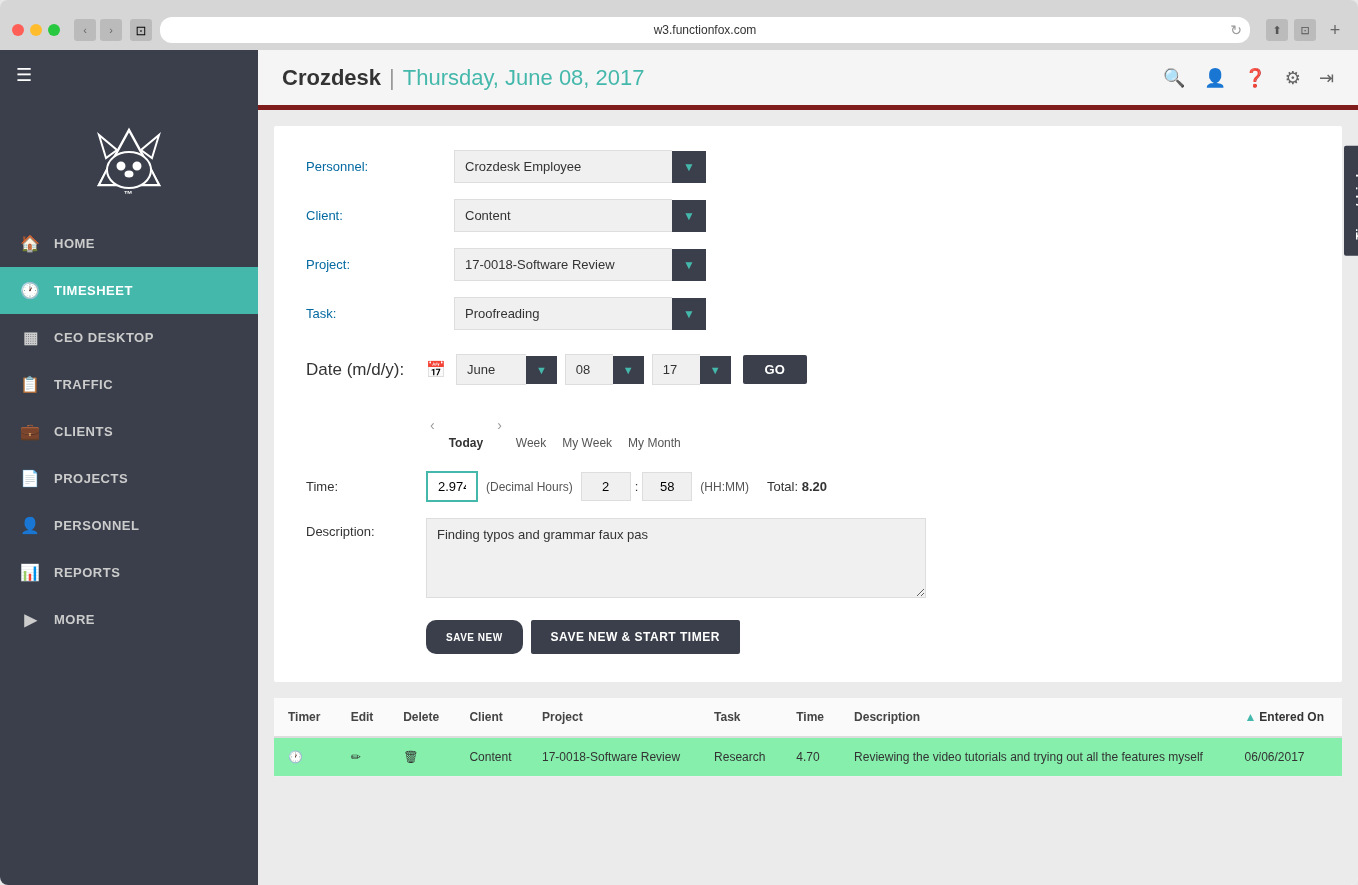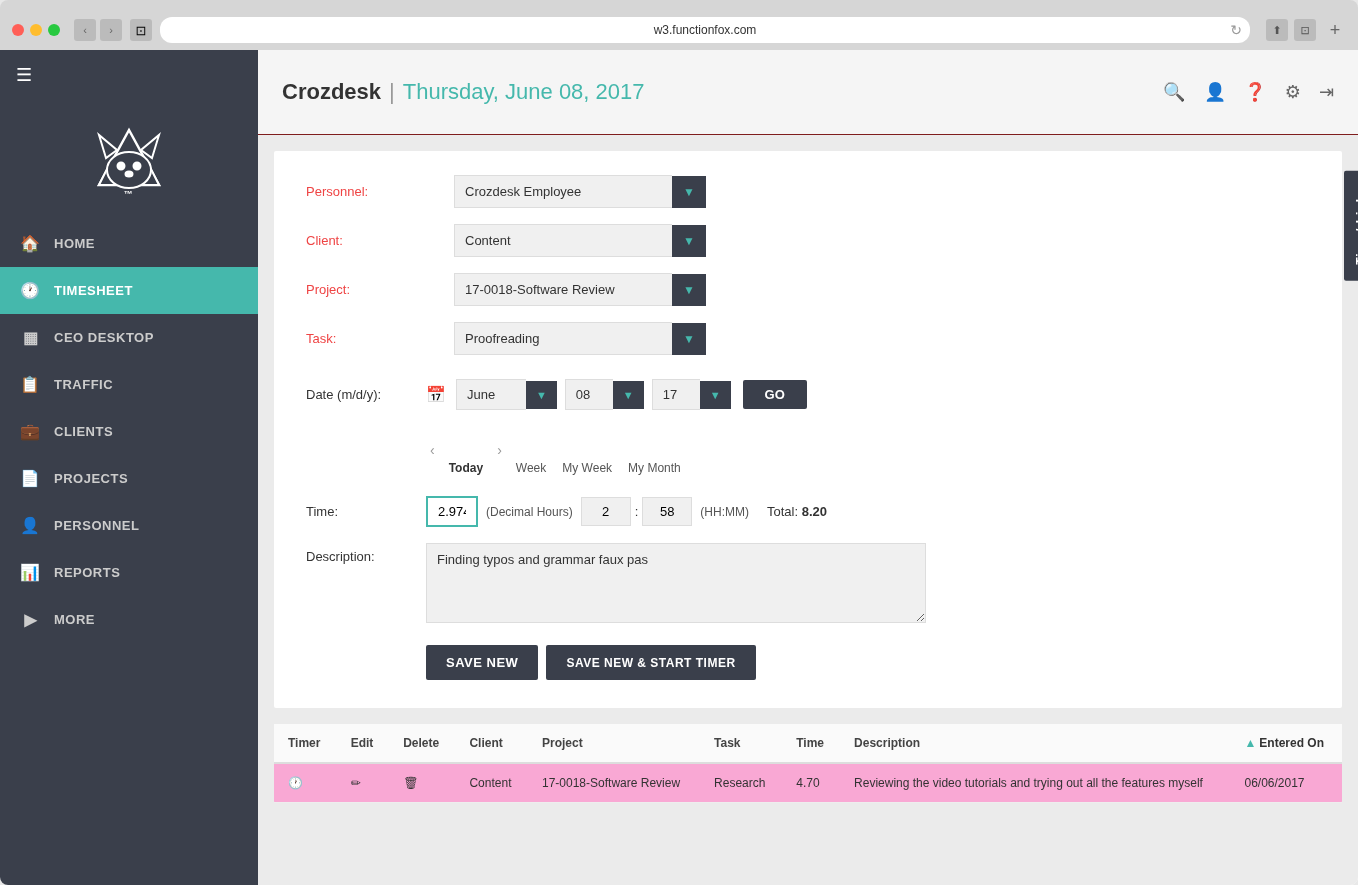--- a/index.html
+++ b/index.html
@@ -85,23 +85,23 @@
       cursor: pointer;
       transition: background 0.15s;
     }
     .nav-item.active { background: #45b8ac; color: #fff; }
     .nav-item-left { display: flex; align-items: center; gap: 12px; }
     .nav-icon { width: 22px; text-align: center; font-size: 16px; }
 
     
     .top-bar {
       background: #f5f5f5;
-      border-bottom: 1px solid #7f1d1d;
+      border-bottom: 5px solid #7f1d1d;
       padding: 0 24px;
-      height: 85px;
+      height: 60px;
       display: flex;
       align-items: center;
       justify-content: space-between;
       flex-shrink: 0;
     }
     .page-title-area { display: flex; align-items: baseline; gap: 8px; }
     .page-brand { font-size: 22px; font-weight: 700; color: #333; }
     .page-separator { font-size: 22px; color: #999; }
     .page-date { font-size: 22px; color: #45b8ac; font-weight: 400; }
     .top-actions { display: flex; gap: 18px; align-items: center; }
@@ -133,21 +133,21 @@
     }
 
     .form-row {
       display: flex;
       align-items: center;
       margin-bottom: 16px;
     }
     .form-label {
       width: 120px;
       font-size: 13px;
-      color: #ef4444;
+      color: #0369a1;
       font-weight: 400;
       flex-shrink: 0;
     }
     .form-select {
       display: flex;
       align-items: center;
       width: 280px;
     }
     .select-box {
       flex: 1;
@@ -165,21 +165,21 @@
       padding: 8px 10px;
       font-size: 12px;
       cursor: pointer;
       border: 1px solid #3a3f4b;
       display: flex;
       align-items: center;
     }
 
     
     .date-row { display: flex; align-items: center; margin-bottom: 12px; }
-    .date-label { width: 120px; font-size: 13px; color: #333; flex-shrink: 0; }
+    .date-label { width: 120px; font-size: 17px; color: #333; flex-shrink: 0; }
     .date-controls { display: flex; align-items: center; gap: 4px; }
     .cal-icon { color: #666; font-size: 16px; margin-right: 6px; }
     .date-select {
       display: flex;
       align-items: center;
     }
     .date-text-box {
       background: #f0f0f0;
       border: 1px solid #ddd;
       padding: 7px 10px;
@@ -271,41 +271,41 @@
       font-family: inherit;
     }
 
     
     .form-buttons { display: flex; gap: 8px; margin-left: 120px; }
     .btn-save-new {
       background: #3a3f4b;
       color: #fff;
       border: none;
       padding: 10px 20px;
-      font-size: 13px;
+      font-size: 10px;
       font-weight: 700;
       letter-spacing: 0.5px;
       cursor: pointer;
-      border-radius: 2px;
+      border-radius: 10px;
     }
     .btn-save-timer {
       background: #3a3f4b;
       color: #fff;
       border: none;
       padding: 10px 20px;
       font-size: 12px;
       font-weight: 700;
       letter-spacing: 0.5px;
       cursor: pointer;
       border-radius: 2px;
     }
 
     
     .table-section {
-      background: #f9a8d4;
+      background: #86efac;
       margin: 0 16px 16px;
       border-radius: 2px;
     }
     .timesheet-table { width: 100%; border-collapse: collapse; }
     .timesheet-table th {
       text-align: left;
       padding: 12px 14px;
       font-size: 12px;
       font-weight: 700;
       color: #444;

